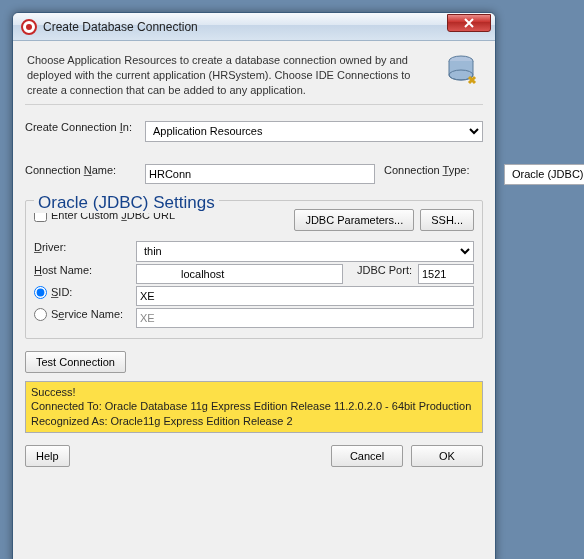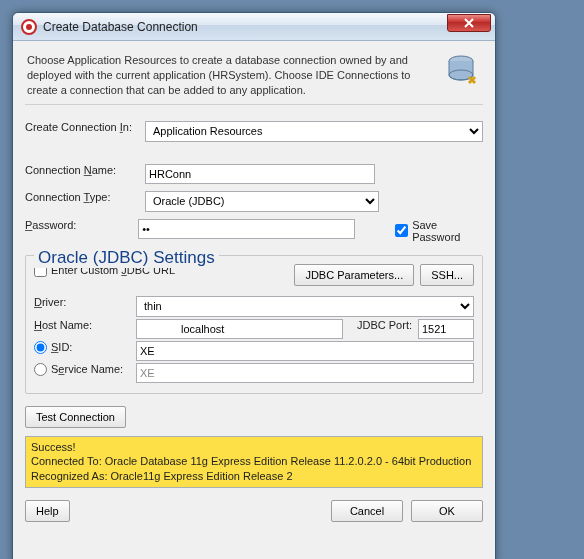--- a/index.html
+++ b/index.html
@@ -117,21 +117,21 @@
   }
   .footer {
     display:flex;
     gap:8px;
     margin-top:6px;
   }
   .footer .spacer { flex:1; }
   .radio { display:flex; align-items:center; gap:4px; }
   input[type=radio]{margin:0;}
   .disabled-input { background:#f0f0f0; color:#888; }
-  .sec { display:flex; flex-direction:column; gap:3px; }
+  .sec { display:flex; gap:9px; }
 </style>
 </head>
 <body>
 
 <div class="dialog">
   <div class="titlebar">
     <span class="appicon">
       <svg viewBox="0 0 16 16">
           <circle cx="8" cy="8" r="7" fill="#fff" stroke="#c62828" stroke-width="2"></circle>
           <circle cx="8" cy="8" r="3" fill="#c62828"></circle>

